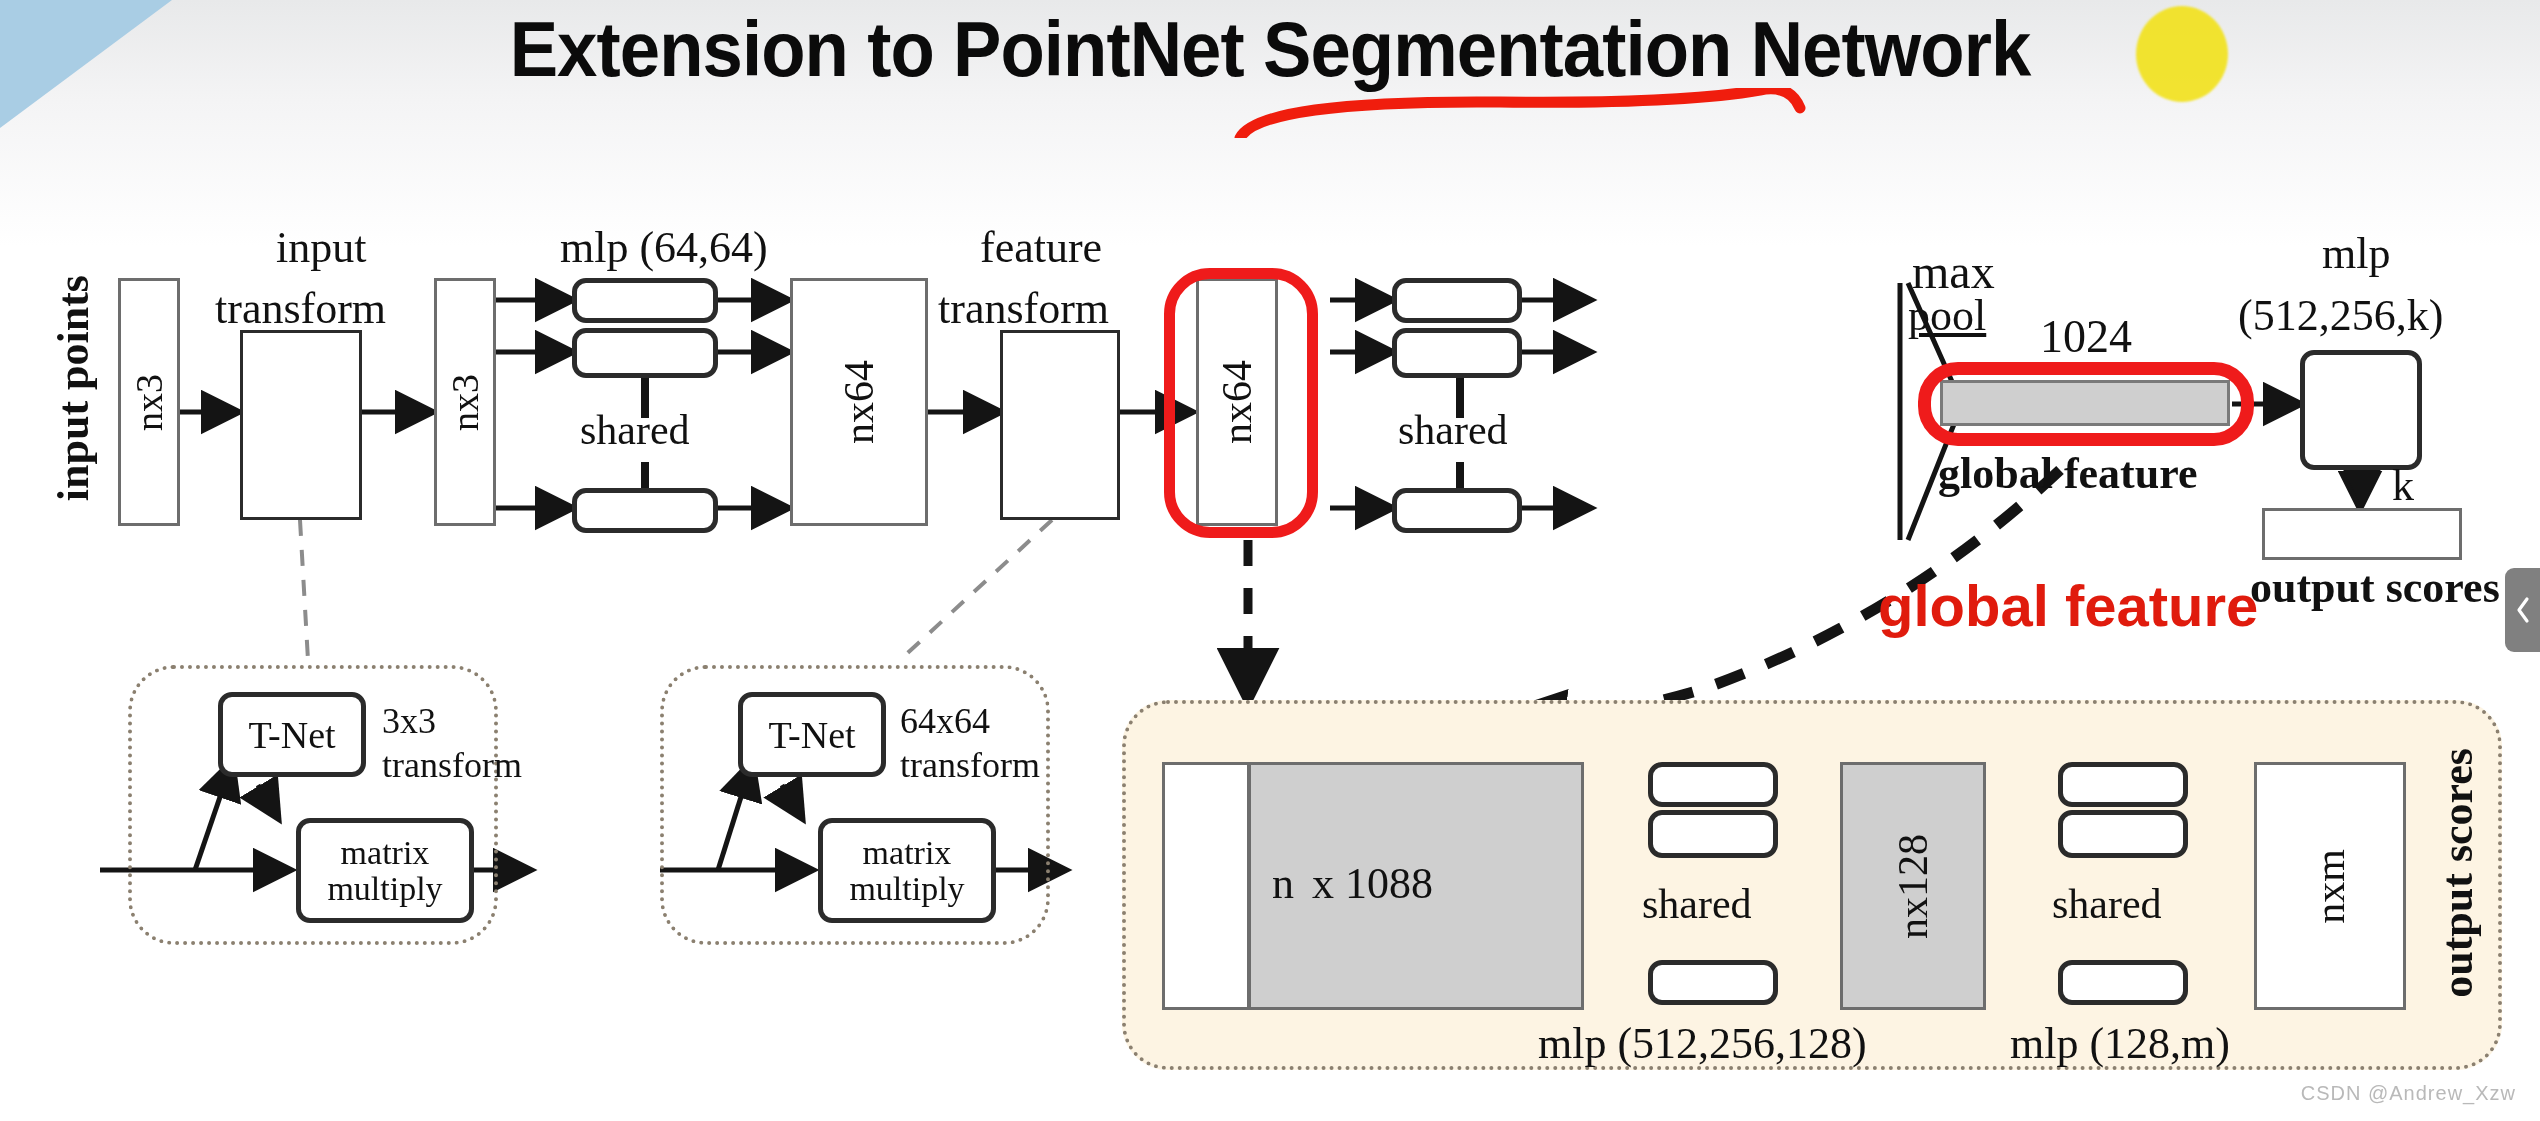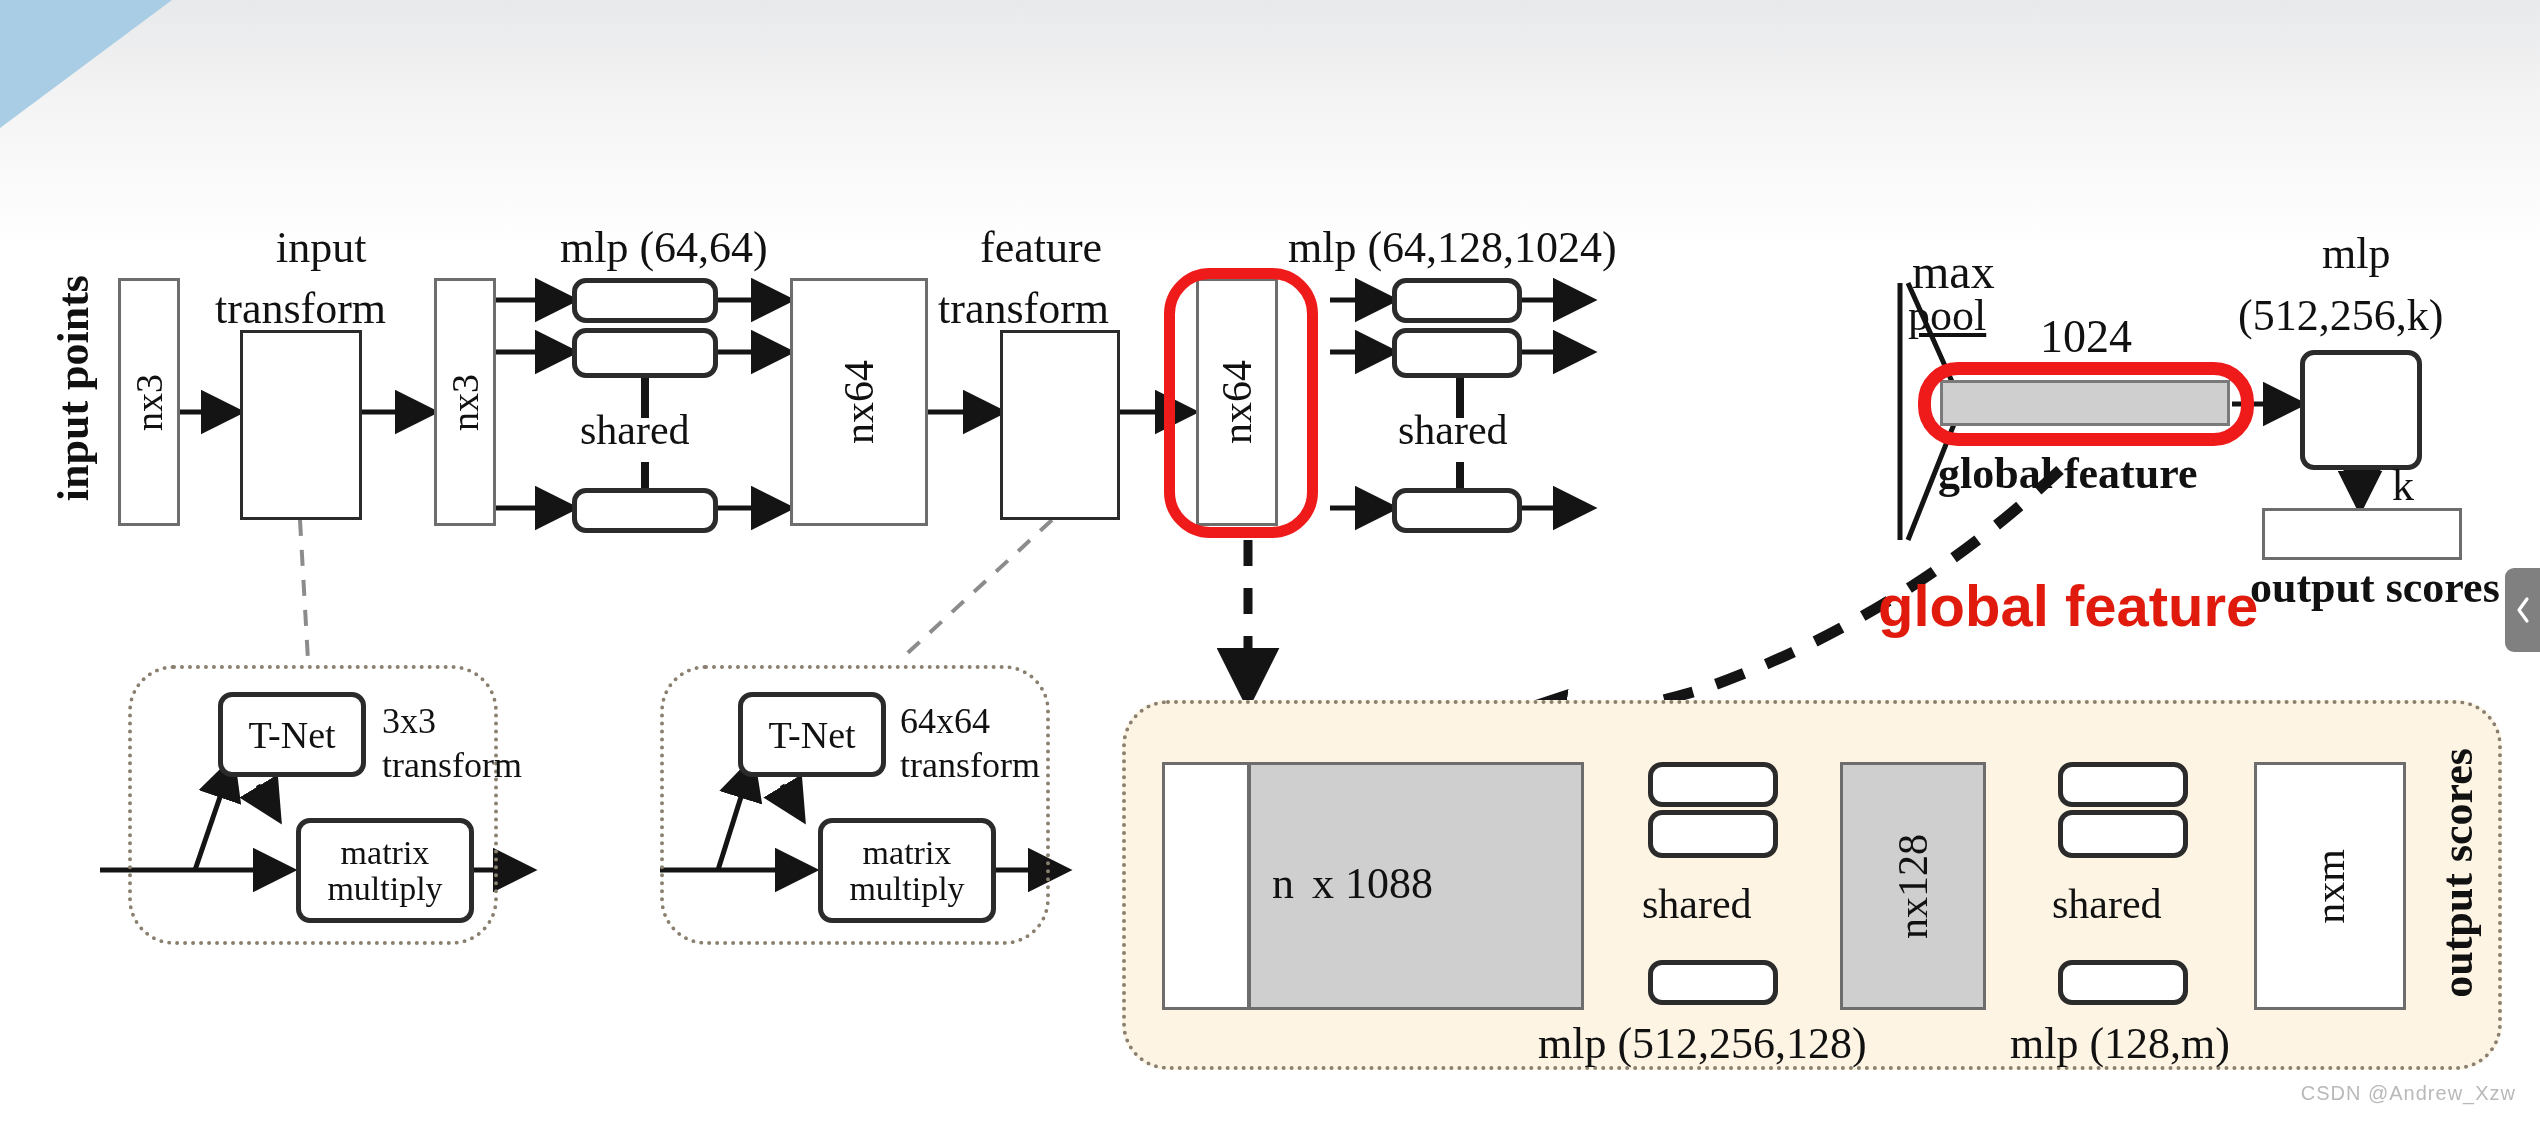--- a/index.html
+++ b/index.html
@@ -76,20 +76,27 @@
   .side-tab svg{display:block;}
   svg.wires{position:absolute;left:0;top:0;width:2540px;height:1121px;pointer-events:none;}
 </style>
 </head>
 <body>
 
 <div id="slide">
 
   <div class="corner-wedge"></div>
 
+  <div class="title-wrap">
+    <div class="hl-circle"></div>
+    <div class="slide-title">Extension to PointNet Segmentation Network</div>
+    <svg class="underline-svg" width="1000" height="50">
+      <path d="M 40 50 Q 60 12 300 14 Q 480 16 560 2 Q 590 -4 600 20" stroke="#f01d0d" stroke-width="11" fill="none" stroke-linecap="round"></path>
+    </svg>
+  </div>
 
   <div id="diagram">
 
     <svg class="wires">
       <defs>
         <marker id="ah" markerWidth="9" markerHeight="9" refX="7.5" refY="4.5" orient="auto">
           <path d="M0,0 L9,4.5 L0,9 z" fill="#141414"></path>
         </marker>
         <marker id="ahb" markerWidth="7" markerHeight="7" refX="5.8" refY="3.5" orient="auto">
           <path d="M0,0 L7,3.5 L0,7 z" fill="#141414"></path>
@@ -224,21 +231,20 @@
 
     <div class="node" style="left:1000px;top:330px;width:120px;height:190px;">
       <span></span>
     </div>
 
     <div class="node thin" style="left:1196px;top:278px;width:82px;height:248px;">
       <span class="vtext" style="font-size:42px;">nx64</span>
     </div>
     <div class="redring" style="left:1164px;top:268px;width:154px;height:270px;"></div>
 
-    <div class="lbl serif" style="left:1288px;top:222px;font-size:44px;">mlp (64,128,1024)</div>
 
     <div class="node round" style="left:1392px;top:278px;width:130px;height:45px;"></div>
     <div class="node round" style="left:1392px;top:328px;width:130px;height:50px;"></div>
     <div class="node round" style="left:1392px;top:488px;width:130px;height:45px;"></div>
     <div class="lbl serif" style="left:1398px;top:406px;font-size:42px;">shared</div>
 
 
     <div class="lbl serif" style="left:1912px;top:244px;font-size:48px;">max</div>
     <div class="lbl serif" style="left:1908px;top:290px;font-size:44px;text-decoration:underline;">pool</div>
 

